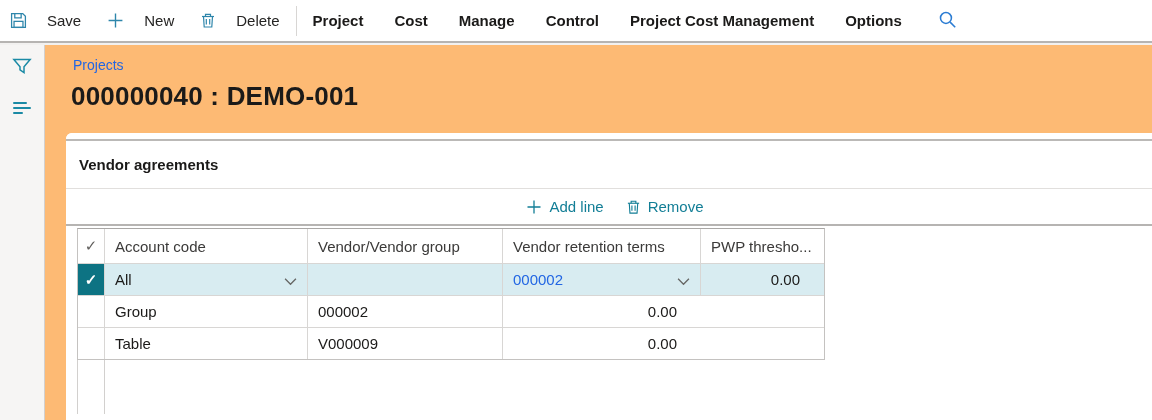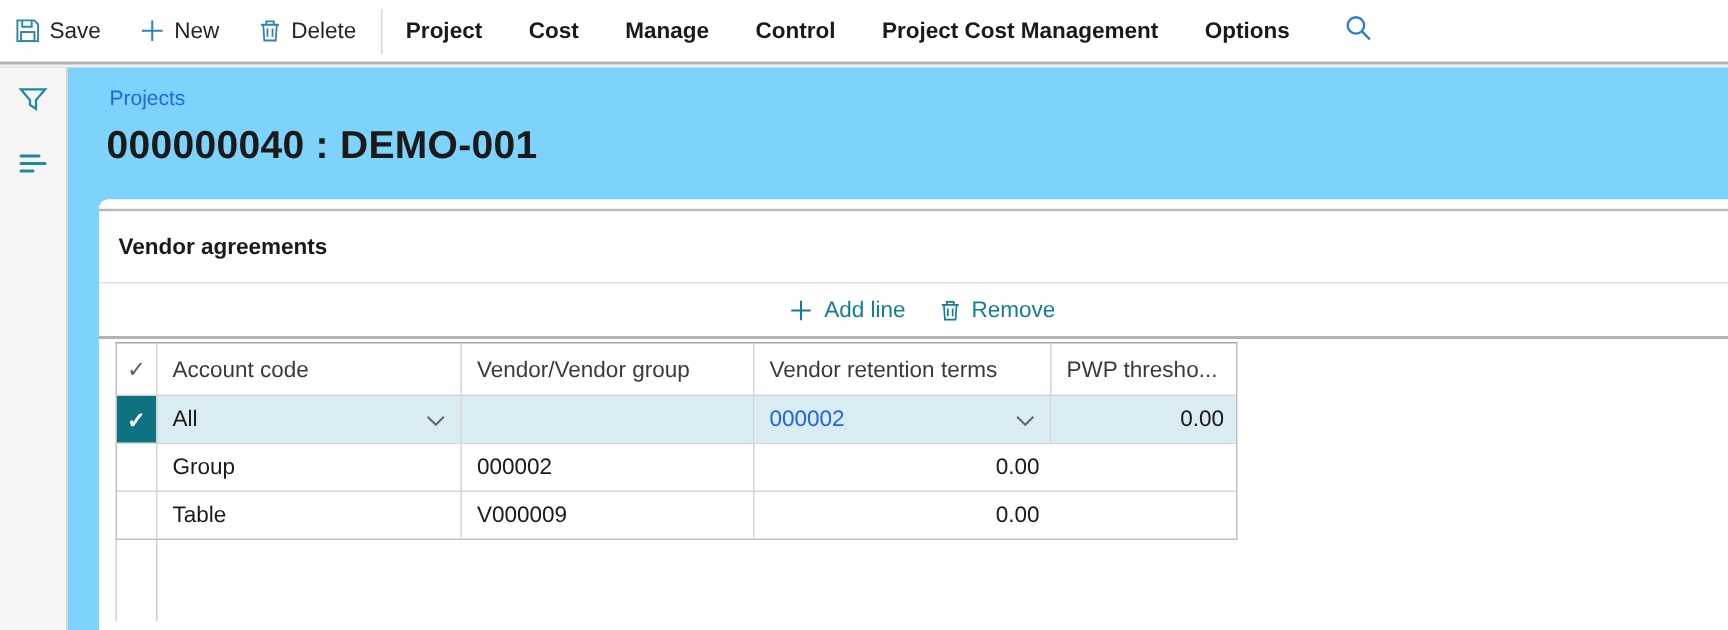--- a/index.html
+++ b/index.html
@@ -5,29 +5,29 @@
   * { margin:0; padding:0; box-sizing:border-box; }
   html,body { width:1152px; height:420px; overflow:hidden; }
   body { font-family:"Liberation Sans", sans-serif; font-size:15px; color:#1b1a19; background:#f2f1f0; }
 
   
   .toolbar {
     position:absolute; top:0; left:0; right:0; height:43px;
     background:#ffffff; border-bottom:2px solid #b6b4b2;
     display:flex; align-items:center; padding-left:10px;
   }
-  .cmd-btn { display:flex; align-items:center; gap:6px; cursor:pointer; color:#252423; }
+  .cmd-btn { display:flex; align-items:center; gap:20px; cursor:pointer; color:#252423; }
   .cmd-btn svg { display:block; }
   .mr-lg { margin-right:26px; }
   .toolbar-sep { width:1px; height:30px; background:#d8d6d4; margin:0 16px 0 16px; }
   .menu-item { font-weight:700; color:#1b1a19; margin-right:31px; cursor:pointer; white-space:nowrap; }
   .search-btn { margin-left:36px; cursor:pointer; display:flex; align-items:center; }
 
   
-  .main { position:absolute; top:45px; left:0; right:0; bottom:0; background:#7dd3fc; }
+  .main { position:absolute; top:45px; left:0; right:0; bottom:0; background:#fdba74; }
 
   .sidebar {
     position:absolute; left:0; top:0; bottom:0; width:45px;
     background:#f6f5f4; border-right:1px solid #d2d0ce;
     display:flex; flex-direction:column; align-items:center; padding-top:12px; gap:22px;
   }
   .side-icon { cursor:pointer; display:flex; flex-direction:column; align-items:flex-start; }
   .lines-icon span { display:block; height:2px; background:#1b8aa5; margin-bottom:3px; border-radius:1px; }
   .lines-icon span:nth-child(1){ width:14px; }
   .lines-icon span:nth-child(2){ width:18px; }
@@ -60,21 +60,21 @@
   .g-head { height:34px; }
   .g-data { height:32px; border-top:1px solid #d8d6d4; }
   .g-cell {
     display:flex; align-items:center; padding-left:10px; position:relative;
     border-right:1px solid #d8d6d4; overflow:hidden; white-space:nowrap;
   }
   .g-cell:last-child { border-right:none; }
   .g-head .g-cell { color:#3b3a39; }
   .check-cell { justify-content:center; padding-left:0; }
   .head-check { color:#605e5c; font-size:15px; }
-  .num-cell { justify-content:flex-end; padding-right:8px; padding-left:0; }
+  .num-cell { justify-content:flex-end; padding-right:24px; padding-left:0; }
   .row-selected .g-cell { background:#d8ecf1; }
   .row-selected .check-cell { background:#0d7383; color:#ffffff; font-weight:700; }
   .link { color:#2266e3; cursor:pointer; }
   .cell-chevron { position:absolute; right:10px; top:50%; transform:translateY(-50%); }
   .grid-tail { margin-left:11px; width:28px; height:54px; border-left:1px solid #d2d0ce; border-right:1px solid #d2d0ce; }
 </style>
 </head>
 <body>
 
 <div class="toolbar">

